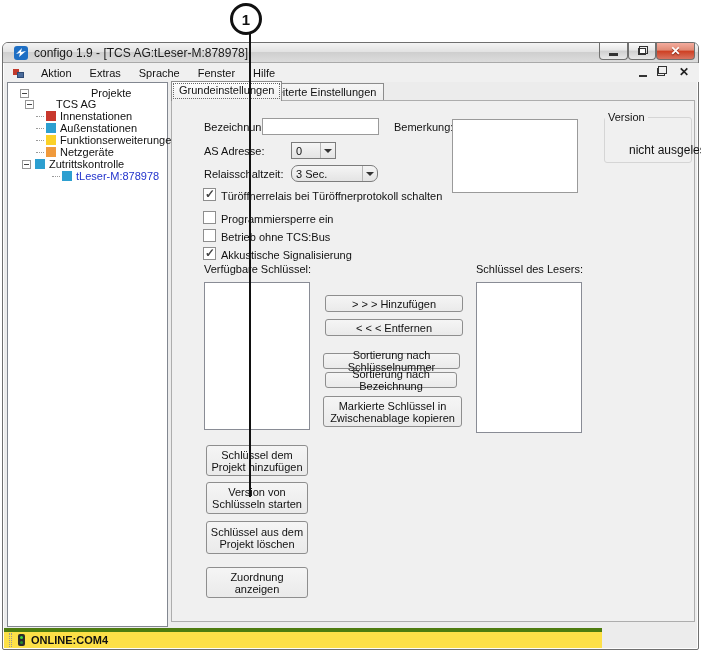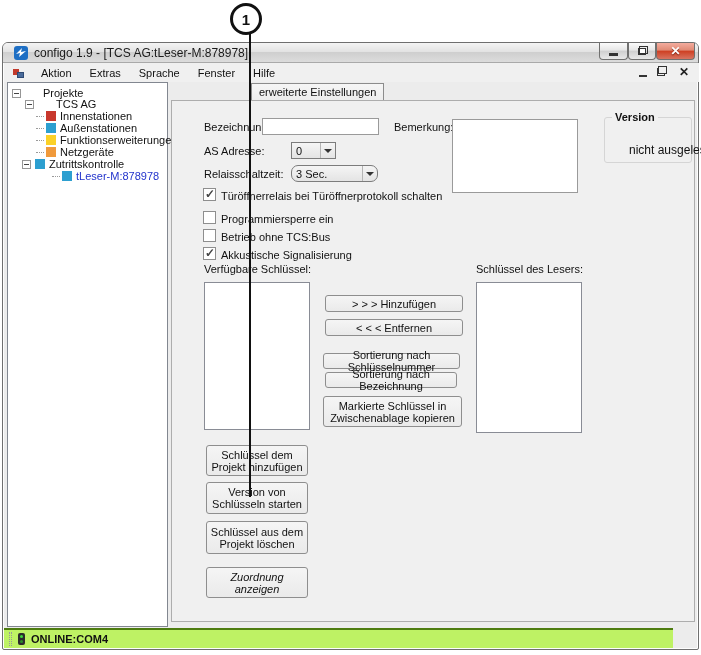--- a/index.html
+++ b/index.html
@@ -61,25 +61,25 @@
   .txtinput { position:absolute; background:#fff; border:1px solid #9A9A9A; font-size:11px; padding:1px 3px; font-family:"Liberation Sans",sans-serif; }
   .combo { position:absolute; height:17px; border:1px solid #7C7C7C; background:linear-gradient(180deg,#F5F5F5,#E4E4E4); font-size:11px; display:flex; align-items:center; }
   .combo .val { flex:1; padding-left:4px; color:#111; }
   .combo .arrowbox { width:15px; height:100%; display:flex; align-items:center; justify-content:center; border-left:1px solid #B5B5B5; }
   .arrow-down { width:0; height:0; border-left:4px solid transparent; border-right:4px solid transparent; border-top:4px solid #333; }
   .checkbox { position:absolute; width:13px; height:13px; background:#fff; border:1px solid #8E8E8E; }
   .checkbox.checked::after { content:"\2713"; position:absolute; left:1px; top:-2px; font-size:12px; font-weight:bold; color:#444; }
   .listbox { position:absolute; background:#fff; border:1px solid #898C95; }
   .btn { position:absolute; background:linear-gradient(180deg,#F5F5F5,#EAEAEA); border:1px solid #8E8E8E; border-radius:3px; font-size:11px; color:#111; display:flex; align-items:center; justify-content:center; text-align:center; line-height:12px; font-family:"Liberation Sans",sans-serif; padding:1px 2px; }
   .groupbox { position:absolute; border:1px solid #D5D5D5; border-radius:3px; }
-  .groupbox .gb-label { position:absolute; left:7px; top:-7px; background:#F0F0F0; padding:0 3px; font-size:11px; color:#111;font-weight:bold; }
+  .groupbox .gb-label { position:absolute; left:0; top:-7px; background:#F0F0F0; padding:0 3px; font-size:11px; color:#111; }
   .groupbox .gb-value { position:absolute; left:8px; top:25px; font-size:12px; color:#111; white-space:nowrap;padding-left:16px; }
 
   
-  #statusbar { left:1px; top:585px; width:669px; height:20px; background:#bef264; border-top:2px solid #4d7c0f; display:flex; align-items:center; }
+  #statusbar { left:1px; top:585px; width:598px; height:20px; background:#fde047; border-top:4px solid #4d7c0f; display:flex; align-items:center; }
   #statusbar-grip { width:3px; height:14px; border-left:1px dotted #999; border-right:1px dotted #999; margin:0 6px 0 5px; }
   #online-status-icon { width:7px; height:12px; background:#2c2c2c; border-radius:2px; position:relative; margin-right:6px; }
   #online-status-icon::before { content:""; position:absolute; left:2px; top:2px; width:3px; height:3px; border-radius:50%; background:#3ddc3d; }
   #online-status-icon::after { content:""; position:absolute; left:2px; top:7px; width:3px; height:3px; border-radius:50%; background:#2a8f2a; }
   #status-text { font-size:11px; font-weight:bold; color:#111; }
 </style>
 </head>
 <body>
 
 <div id="window" class="abs">
@@ -115,21 +115,21 @@
     <div id="mdi-controls">
       <div class="mdi-glyph mdi-min"></div>
       <div class="mdi-glyph">
           <div class="mdi-rest"></div>
         </div>
       <div class="mdi-glyph mdi-close">✕</div>
     </div>
   </div>
 
   <div id="tree-panel" class="abs">
-    <div class="tree-row" style="left:4px; top:4px;">
+    <div class="tree-row" style="left:12px; top:4px;gap:40px;">
       <div class="expander"></div>
       <span class="tree-label" style="margin-left:18px;">Projekte</span>
     </div>
     <div class="tree-row" style="left:17px; top:15px;">
       <div class="expander"></div>
       <span class="tree-label" style="margin-left:18px;">TCS AG</span>
     </div>
     <div class="tree-row" style="left:28px; top:27px;">
       <div class="dotline"></div>
         <div class="tree-square" style="background: rgb(200, 56, 45);"></div>
@@ -155,20 +155,21 @@
       <div class="tree-square" style="background: rgb(45, 159, 208);"></div>
       <span class="tree-label">Zutrittskontrolle</span>
     </div>
     <div class="tree-row" style="left:44px; top:87px;">
       <div class="dotline"></div>
         <div class="tree-square" style="background: rgb(45, 159, 208);"></div>
       <span class="tree-label selected">tLeser-M:878978</span>
     </div>
   </div>
 
+  <div id="tab-grund" class="tab abs">Grundeinstellungen</div>
   <div id="tab-erw" class="tab abs">erweiterte Einstellungen</div>
 
   <div id="tab-panel" class="abs">
 
     <div class="lbl" style="left:32px; top:20px;">Bezeichnung:</div>
     <input class="txtinput" style="left: 90px; top: 17px; width: 117px; height: 17px;" value="">
 
     <div class="lbl" style="left:222px; top:20px;">Bemerkung:</div>
     <textarea class="txtinput" style="left: 280px; top: 18px; width: 126px; height: 74px; resize: none;"></textarea>
 
@@ -213,21 +214,21 @@
 
     <div class="btn" style="left:153px; top:194px; width:138px; height:17px;">&gt; &gt; &gt; Hinzufügen</div>
     <div class="btn" style="left:151px; top:252px; width:137px; height:16px;">Sortierung nach Schlüsselnummer</div>
     <div class="btn" style="left:153px; top:218px; width:138px; height:17px;">&lt; &lt; &lt; Entfernen</div>
     <div class="btn" style="left:153px; top:271px; width:132px; height:16px;">Sortierung nach Bezeichnung</div>
     <div class="btn" style="left:151px; top:295px; width:139px; height:31px;">Markierte Schlüssel in Zwischenablage kopieren</div>
 
     <div class="btn" style="left:34px; top:344px; width:102px; height:31px;">Schlüssel dem Projekt hinzufügen</div>
     <div class="btn" style="left:34px; top:381px; width:102px; height:32px;">Version von Schlüsseln starten</div>
     <div class="btn" style="left:34px; top:420px; width:102px; height:33px;">Schlüssel aus dem Projekt löschen</div>
-    <div class="btn" style="left:34px; top:466px; width:102px; height:31px;font-style:italic;">Zuordnung anzeigen</div>
+    <div class="btn" style="left:34px; top:466px; width:102px; height:31px;">Zuordnung anzeigen</div>
   </div>
 
   <div id="statusbar" class="abs">
     <div id="statusbar-grip"></div>
     <div id="online-status-icon"></div>
     <div id="status-text">ONLINE:COM4</div>
   </div>
 </div>
 
 <div id="callout-line" class="abs"></div>

